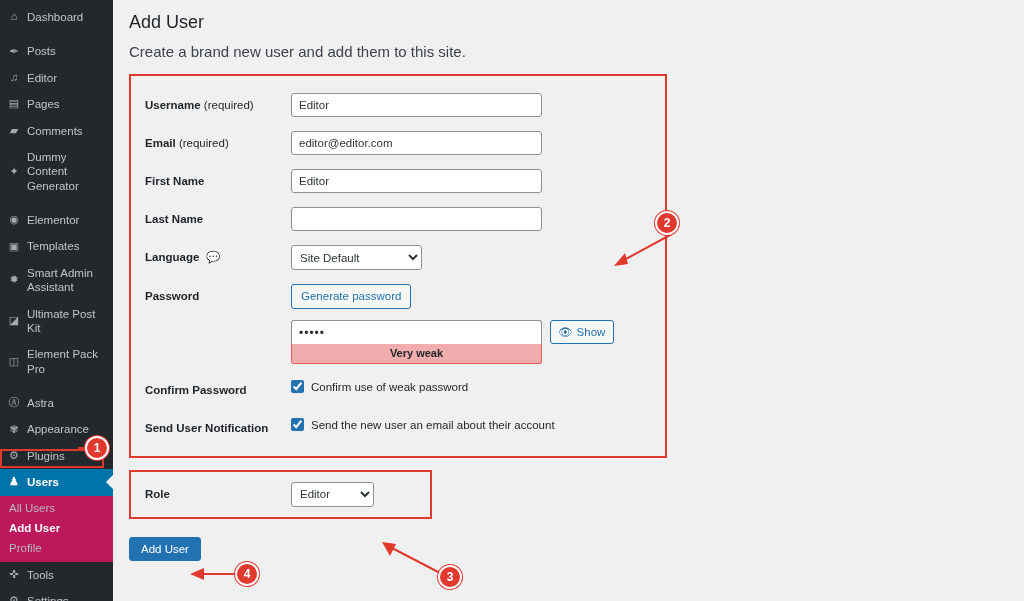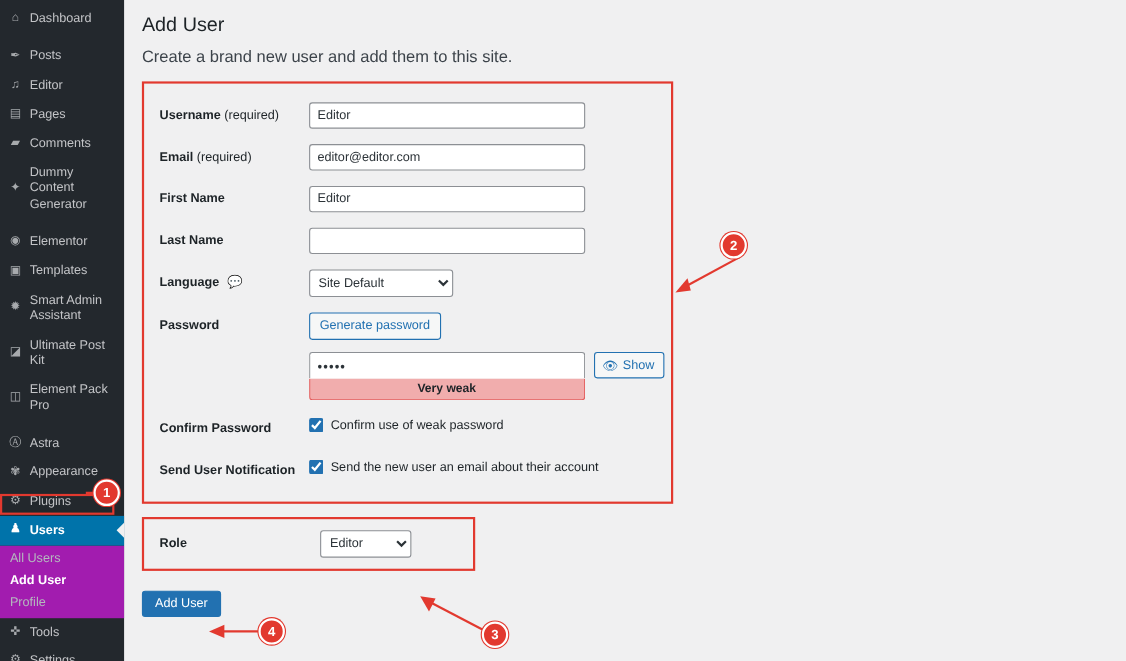--- a/index.html
+++ b/index.html
@@ -49,21 +49,21 @@
     height: 14px;
     flex: 0 0 14px;
     display: inline-flex;
     align-items: center;
     justify-content: center;
     font-size: 11px;
     color: #a7aaad;
   }
   .menu-sep { height: 8px; }
   .submenu {
-    background: #a21caf;
+    background: #be185d;
     padding: 2px 0 4px 0;
   }
   .submenu .sub-item {
     padding: 4px 6px 4px 9px;
     font-size: 11.5px;
     color: #b4b9be;
     position: relative;
   }
   .submenu .sub-item.current {
     color: #fff;
@@ -95,21 +95,21 @@
     padding: 0;
   }
   .subtitle {
     font-size: 15px;
     color: #3c434a;
     margin: 0 17px 14px 0;
   }
 
   .form-box {
     border: 2px solid #e2392f;
-    width: 483px;
+    width: 538px;
     padding: 10px 0 8px 0;
     background: transparent;
     position: relative;
   }
   table.form-table {
     border-collapse: collapse;
     width: 100%;
   }
   table.form-table th {
     text-align: left;

